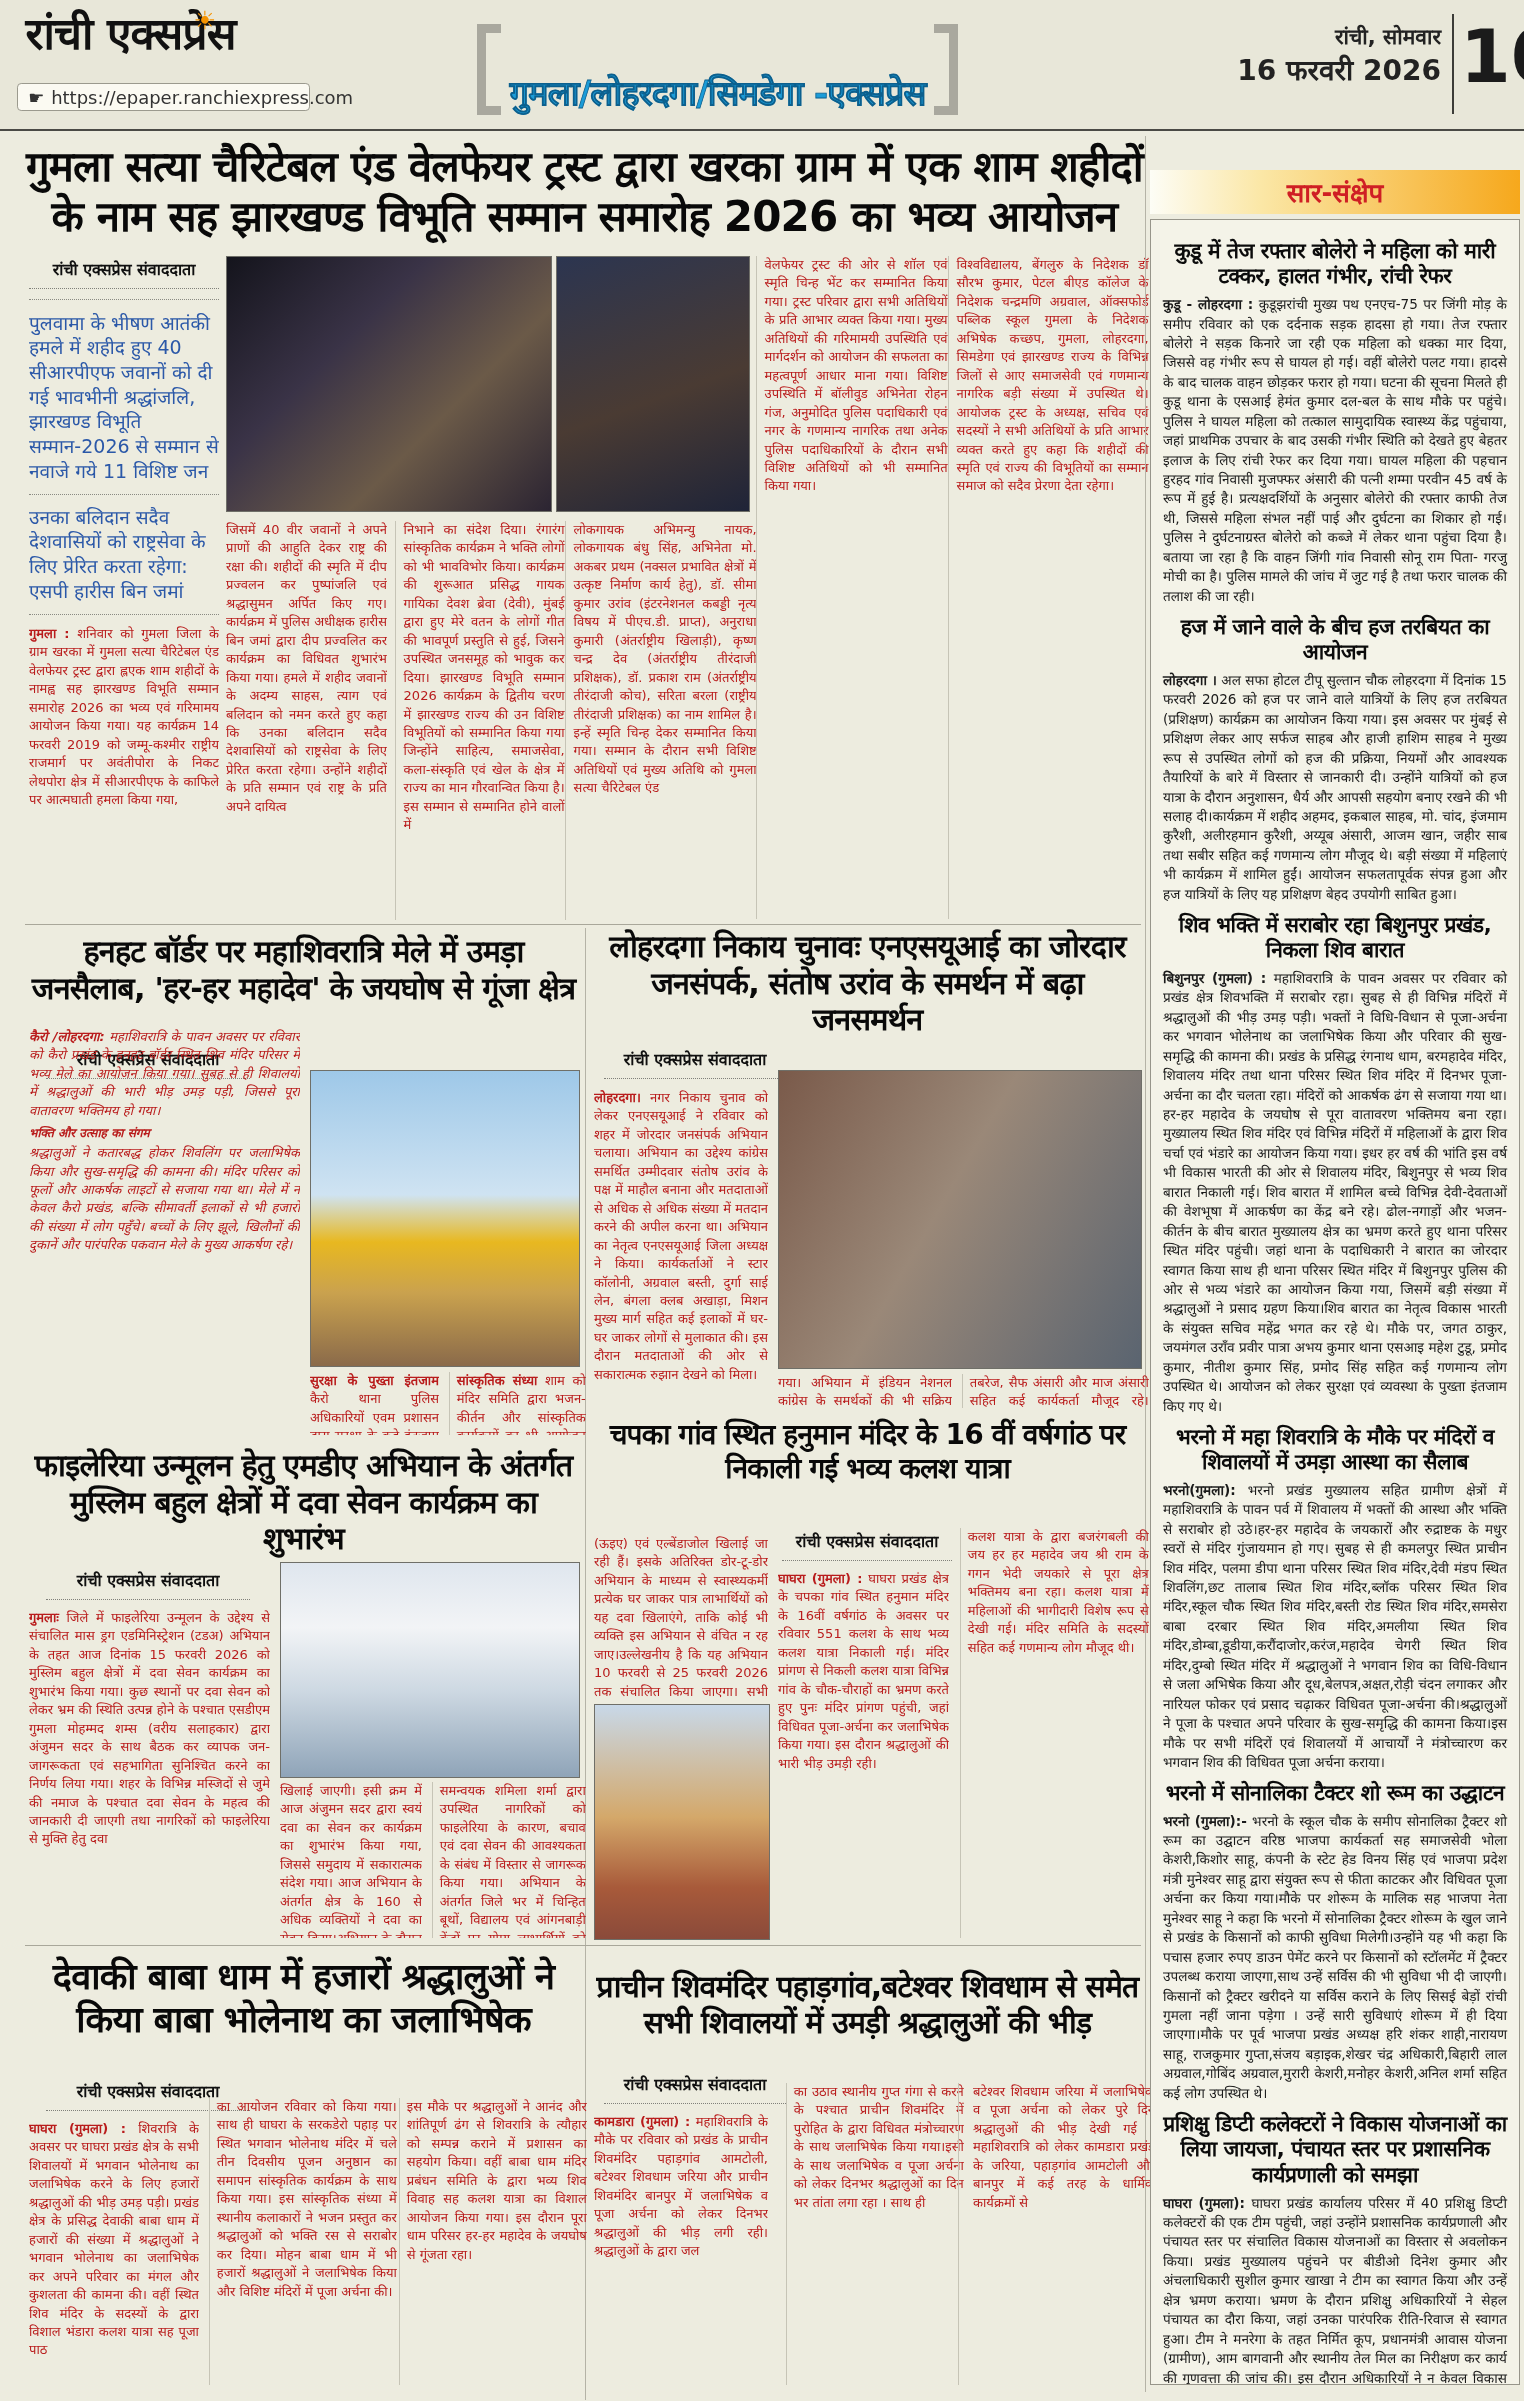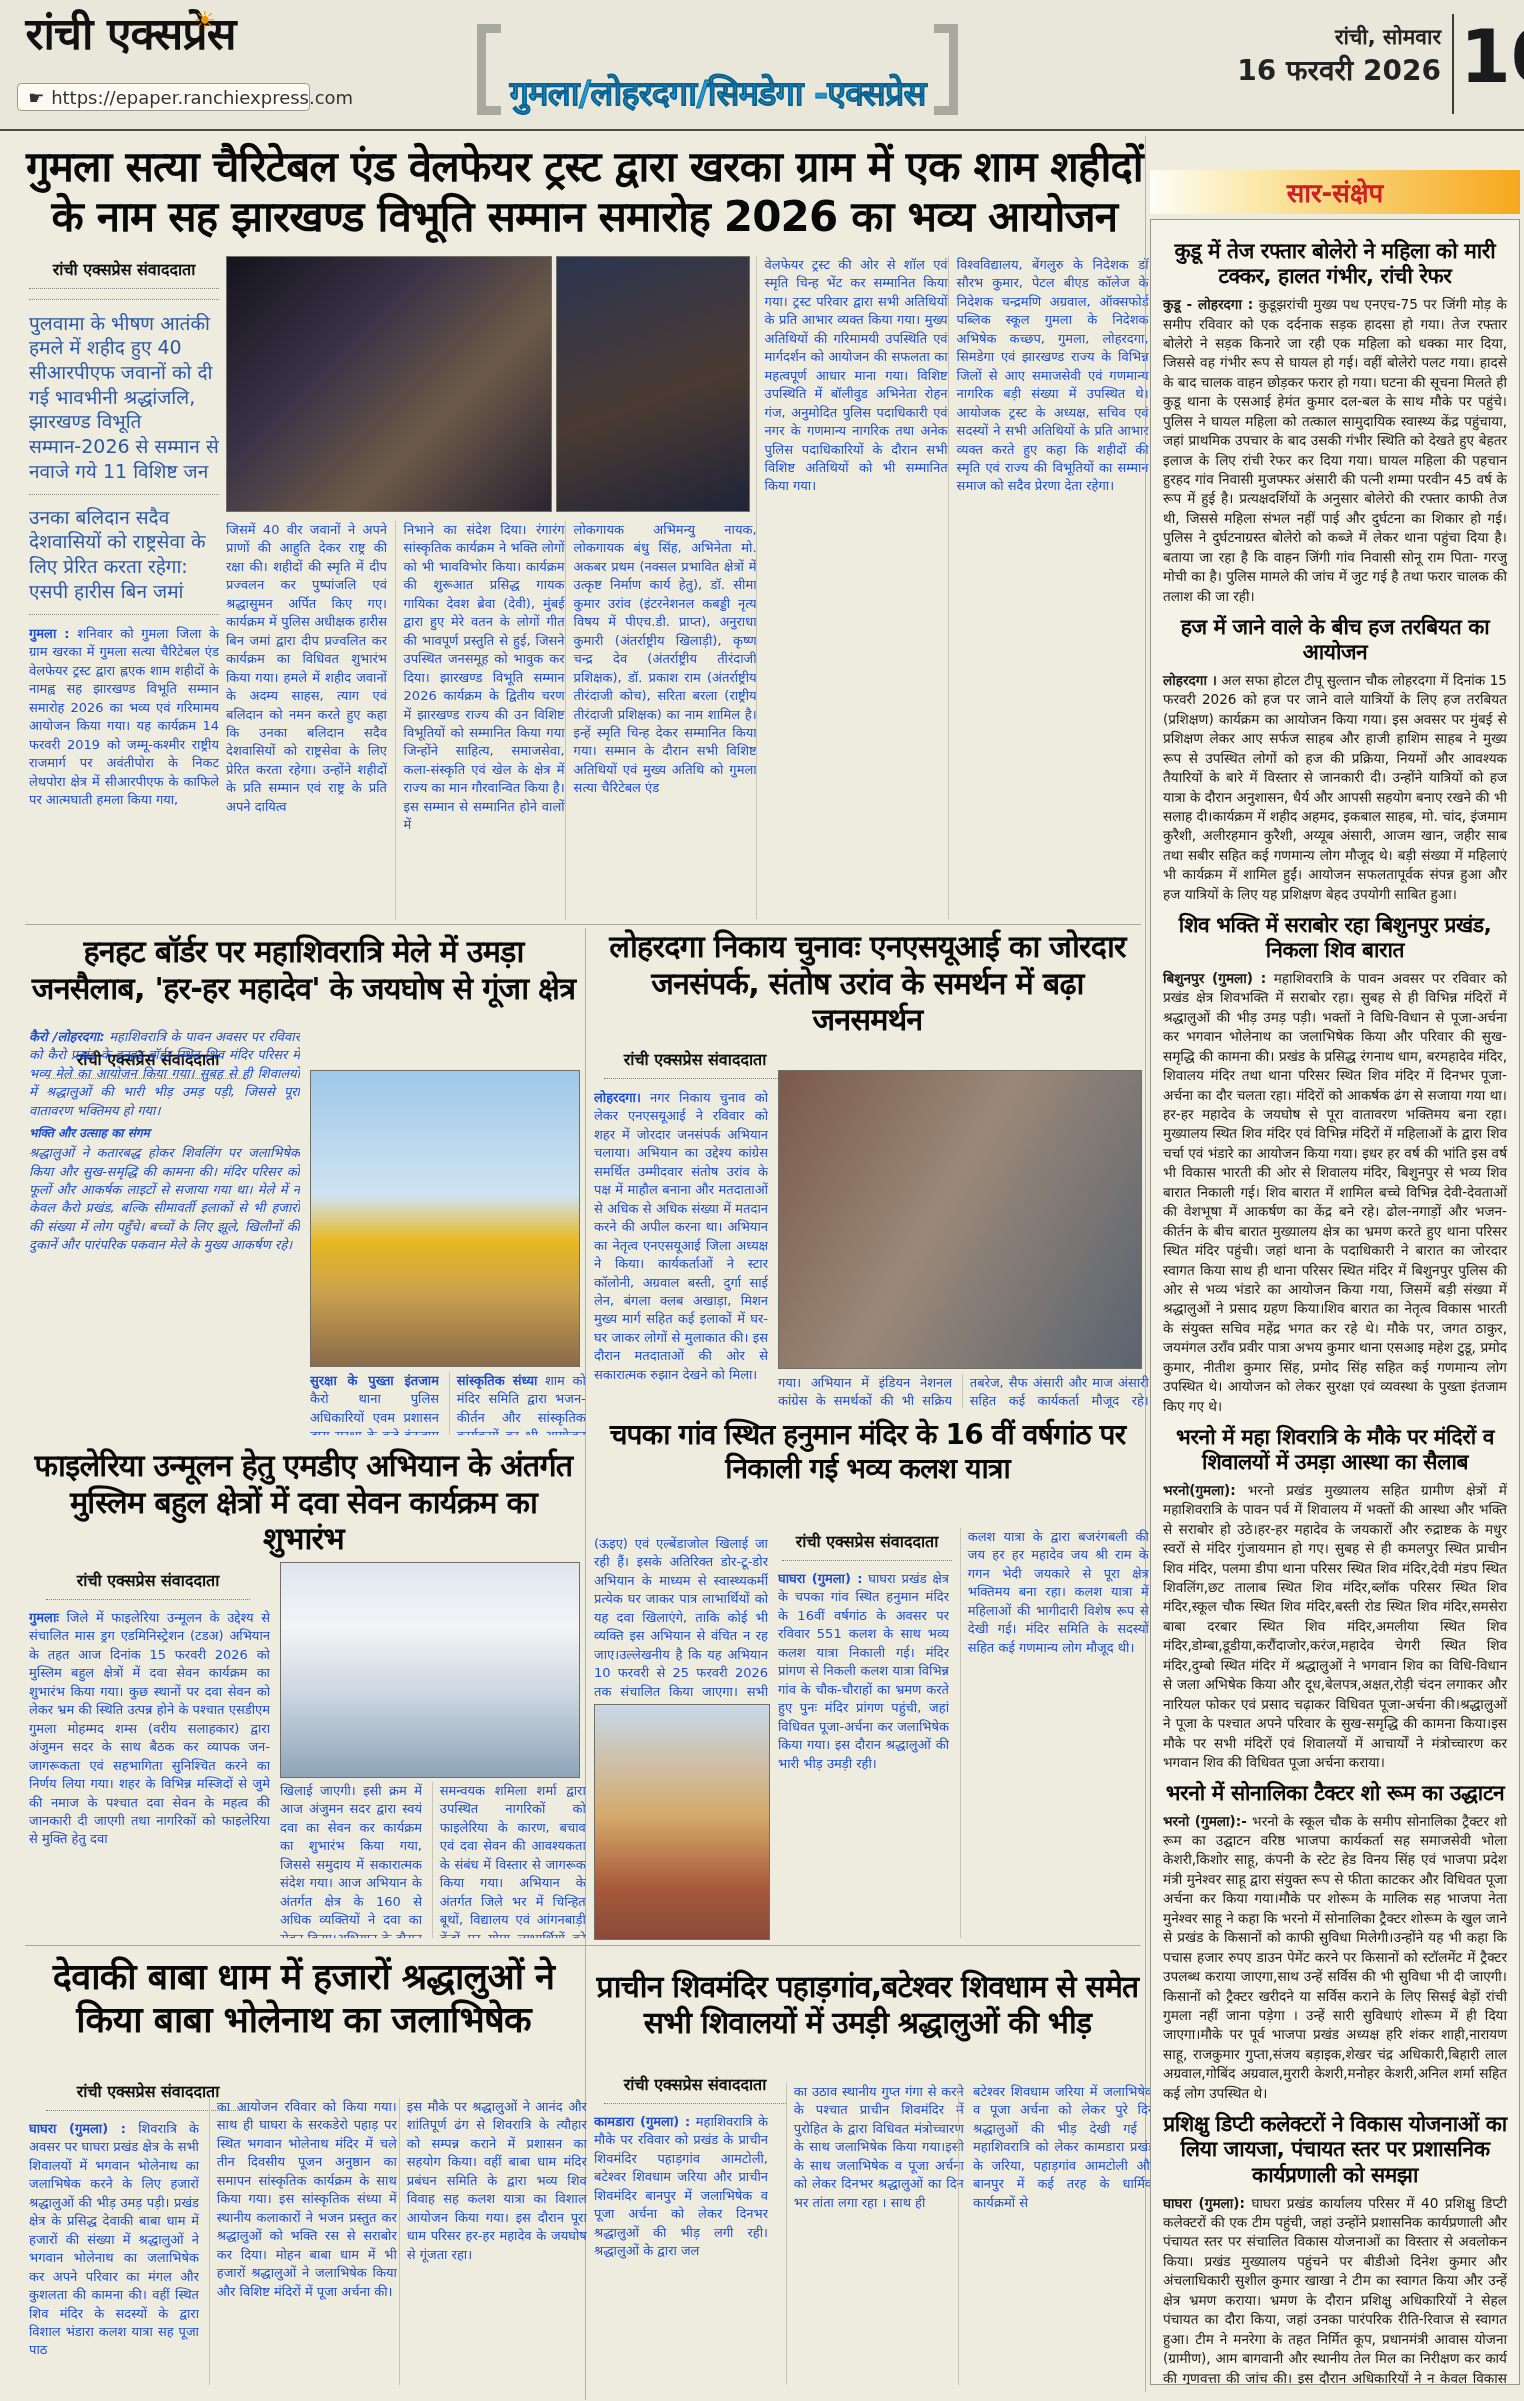--- a/index.html
+++ b/index.html
@@ -16,21 +16,21 @@
   .bracket.l{border-right:none;}
   .bracket.r{border-left:none;}
   .dateblk{text-align:right;font-weight:bold;color:#222;}
   .dateblk .d1{font-size:21px;}
   .dateblk .d2{font-size:28px;}
   .pageno{font-size:73px;font-weight:bold;line-height:1;color:#1b1b1b;}
   .vsep{width:1.7px;background:#3c3c38;}
   
   .head-xl{font-weight:bold;text-align:center;color:#090909;letter-spacing:-0.8px;line-height:1.2;}
   .byline{font-weight:bold;font-size:16px;text-align:center;padding:1.7px 0 8.5px;border-bottom:0.8px dotted #80807a;color:#101010;}
-  .col{font-size:13px;line-height:1.42;text-align:justify;overflow:hidden;color:#1d4ed8;}
+  .col{font-size:13px;line-height:1.42;text-align:justify;overflow:hidden;color:#b91c1c;}
   .col .dl{font-weight:bold;}
   .crosshead{font-weight:bold;font-size:12px;margin:5.1px 0 1.7px;text-align:left;}
   .subhead-blue{color:#2b58a8;font-weight:normal;font-size:19px;line-height:1.3;text-align:left;}
   .dotsep{border-top:0.8px dotted #8a8a82;margin:10.2px 0;}
   .photo{position:absolute;border:0.8px solid #6f6f68;}
   .rule-h{position:absolute;height:0.8px;background:#a9a79a;}
   .rule-v{position:absolute;width:0.8px;background:#b5b3a6;}
   
   .sb{position:absolute;left:1150px;top:170px;width:370px;}
   .sb-title{height:44px;display:flex;align-items:center;justify-content:center;font-size:26px;font-weight:bold;color:#cf1f24;

